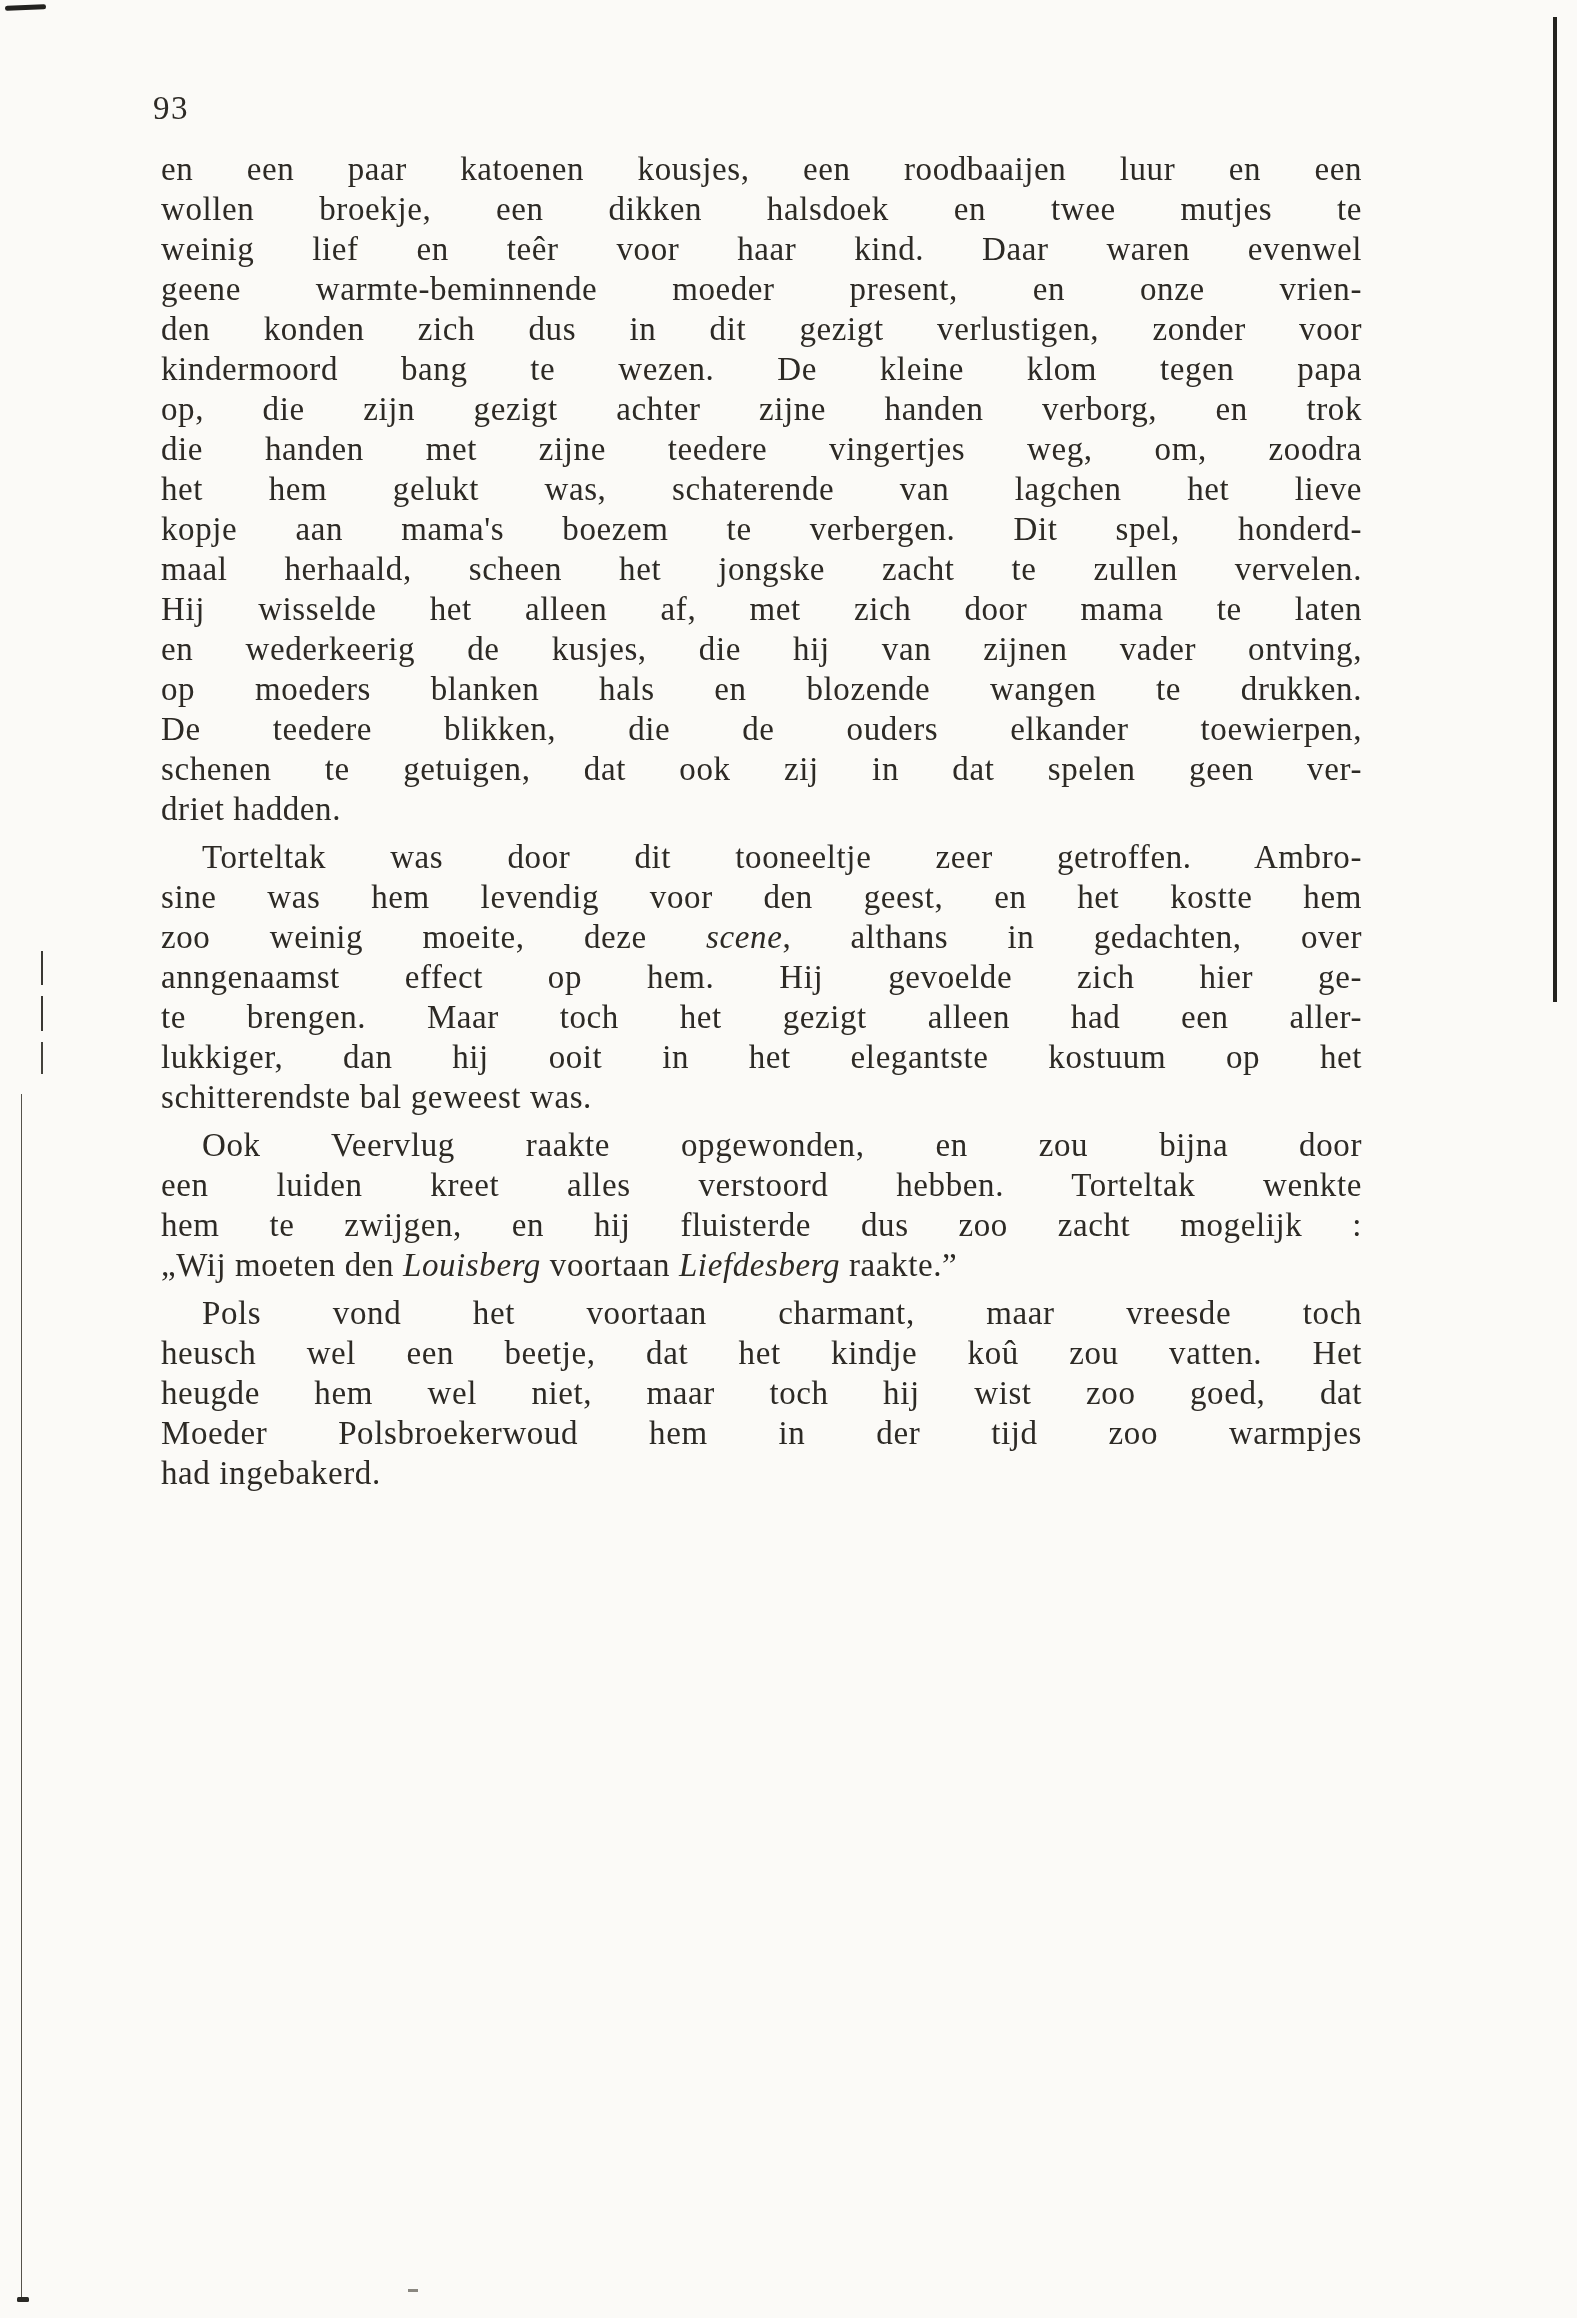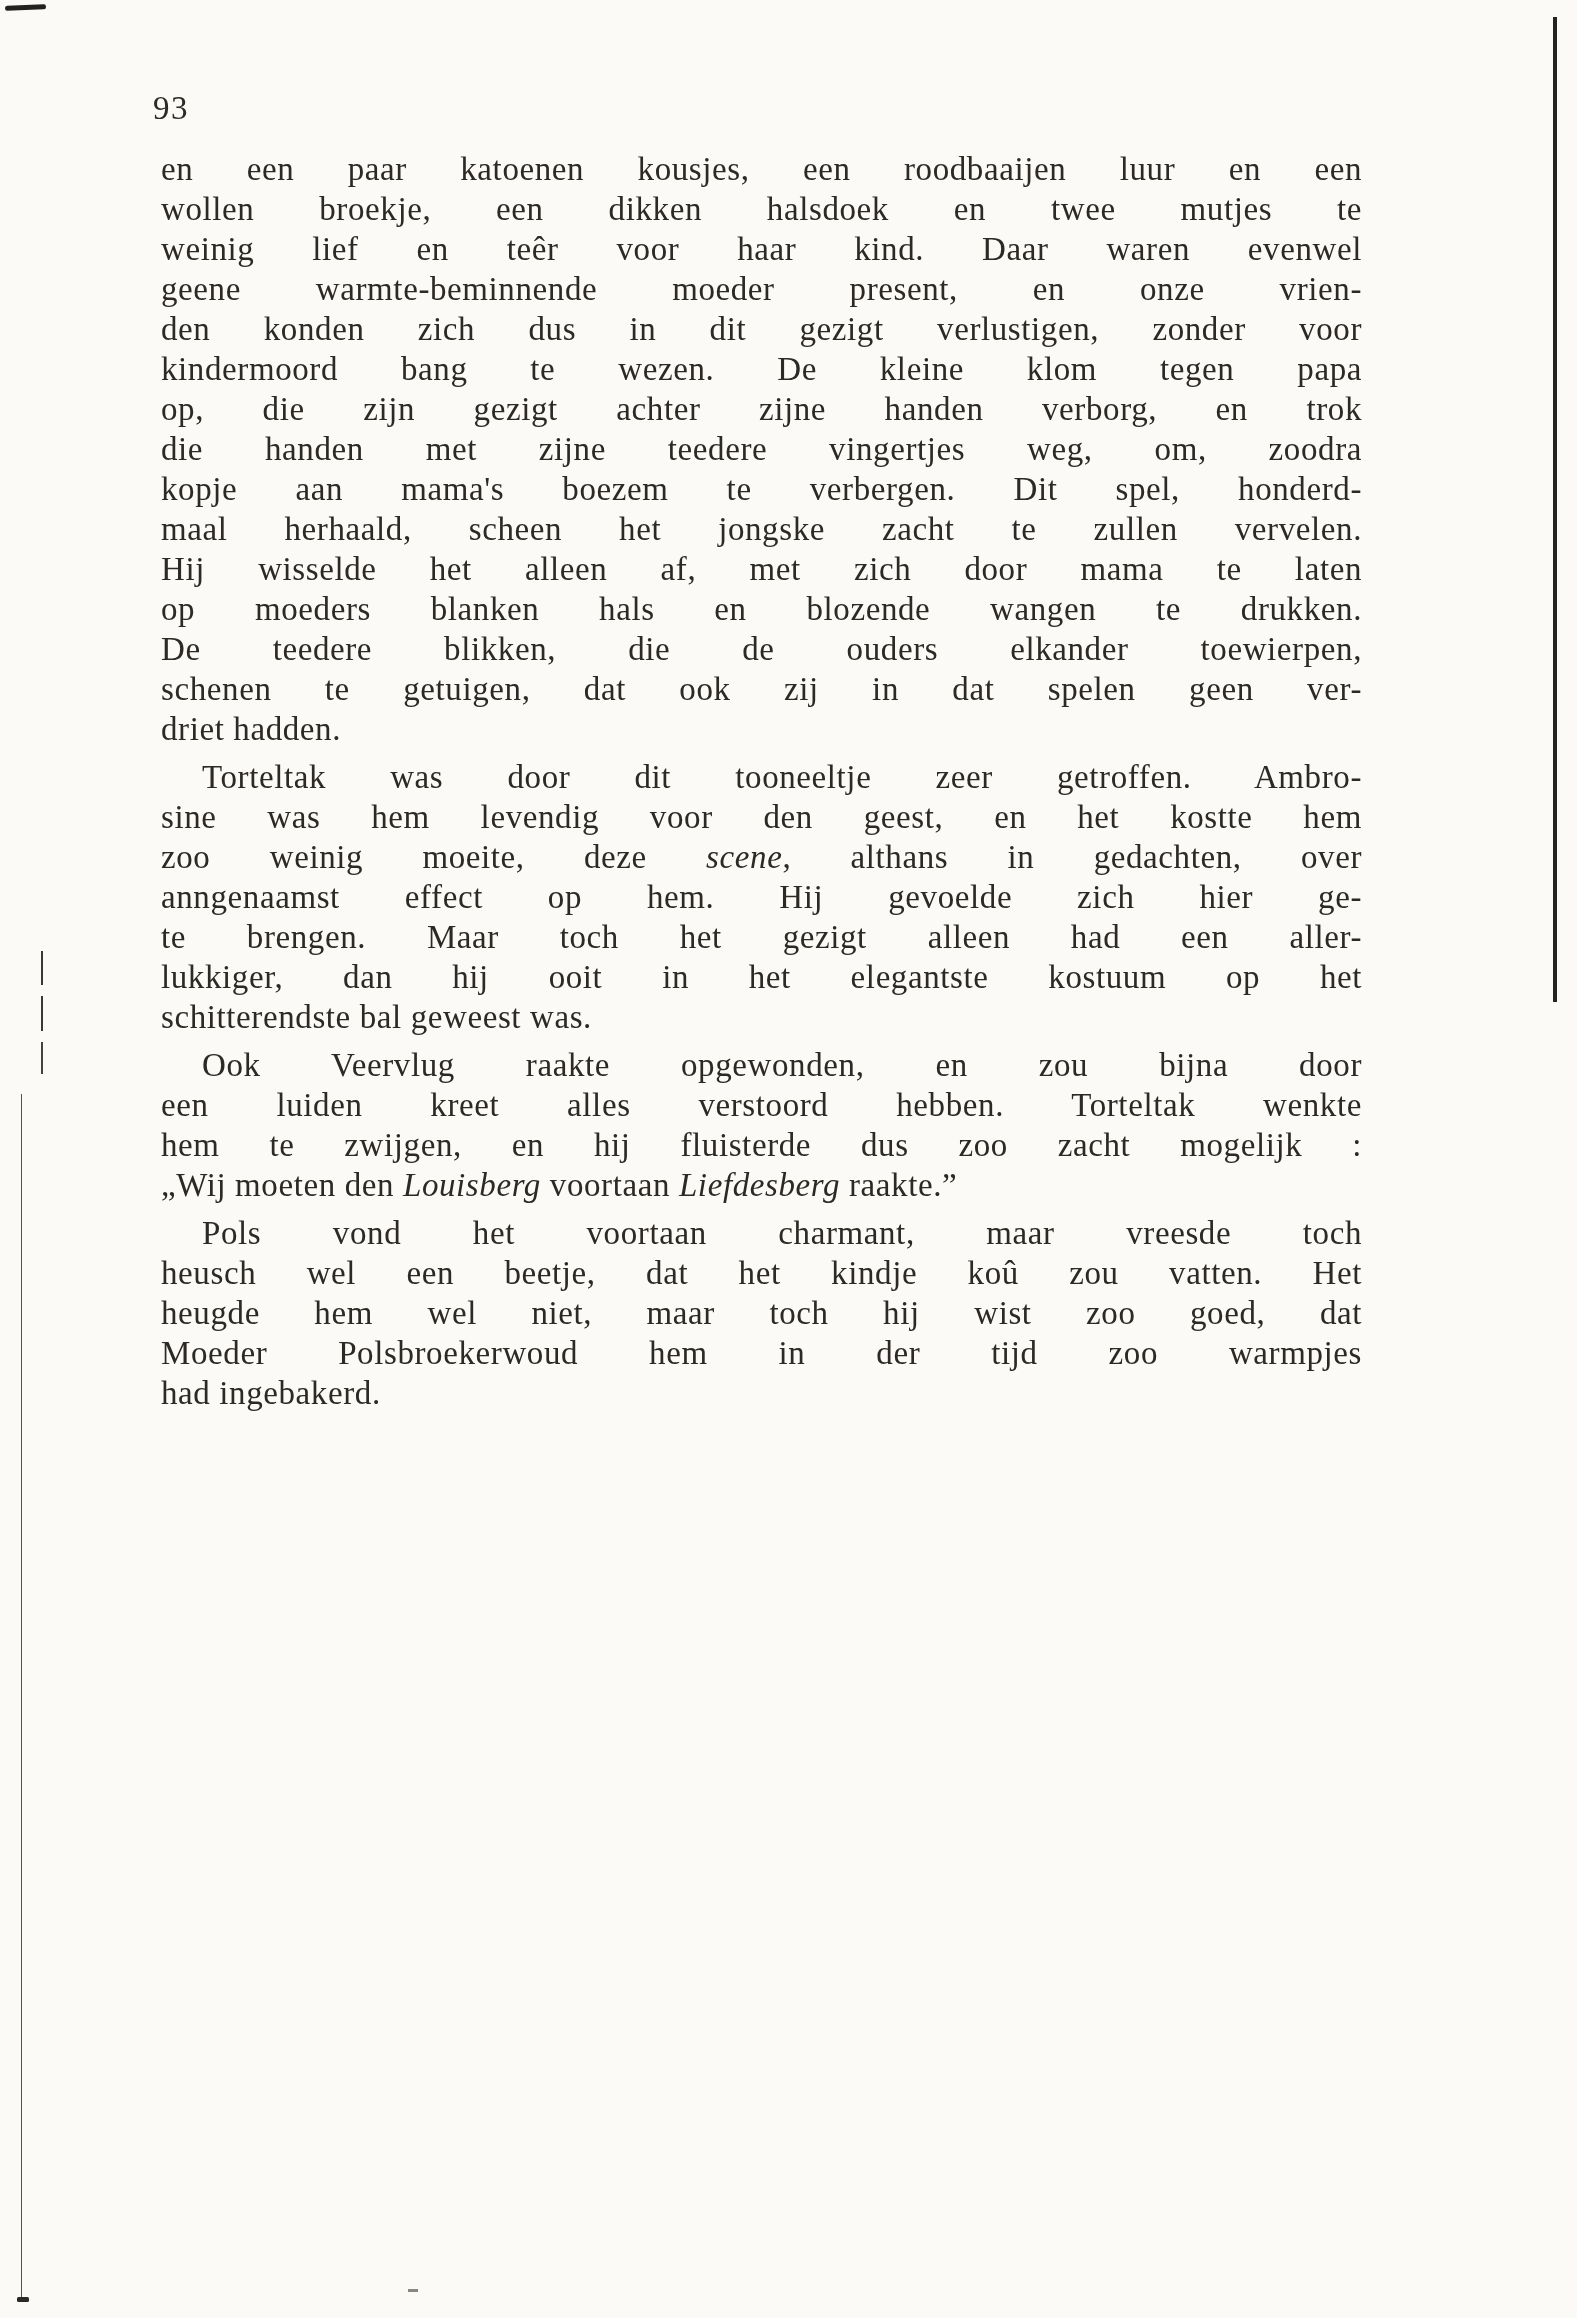--- a/index.html
+++ b/index.html
@@ -100,23 +100,25 @@
   <div class="text-block">
       <div class="paragraph">
         <div class="line"><span>en een paar katoenen kousjes, een roodbaaijen luur en een</span></div>
         <div class="line"><span>wollen broekje, een dikken halsdoek en twee mutjes te</span></div>
         <div class="line"><span>weinig lief en teêr voor haar kind. Daar waren evenwel</span></div>
         <div class="line"><span>geene warmte-beminnende moeder present, en onze vrien-</span></div>
         <div class="line"><span>den konden zich dus in dit gezigt verlustigen, zonder voor</span></div>
         <div class="line"><span>kindermoord bang te wezen. De kleine klom tegen papa</span></div>
         <div class="line"><span>op, die zijn gezigt achter zijne handen verborg, en trok</span></div>
         <div class="line"><span>die handen met zijne teedere vingertjes weg, om, zoodra</span></div>
+        <div class="line"><span>het hem gelukt was, schaterende van lagchen het lieve</span></div>
         <div class="line"><span>kopje aan mama's boezem te verbergen. Dit spel, honderd-</span></div>
         <div class="line"><span>maal herhaald, scheen het jongske zacht te zullen vervelen.</span></div>
         <div class="line"><span>Hij wisselde het alleen af, met zich door mama te laten</span></div>
+        <div class="line"><span>en wederkeerig de kusjes, die hij van zijnen vader ontving,</span></div>
         <div class="line"><span>op moeders blanken hals en blozende wangen te drukken.</span></div>
         <div class="line"><span>De teedere blikken, die de ouders elkander toewierpen,</span></div>
         <div class="line"><span>schenen te getuigen, dat ook zij in dat spelen geen ver-</span></div>
         <div class="line last"><span>driet hadden.</span></div>
       </div>
       <div class="paragraph">
         <div class="line indent"><span>Torteltak was door dit tooneeltje zeer getroffen. Ambro-</span></div>
         <div class="line"><span>sine was hem levendig voor den geest, en het kostte hem</span></div>
         <div class="line"><span>zoo weinig moeite, deze </span><em>scene</em><span>, althans in gedachten, over</span></div>
         <div class="line"><span>anngenaamst effect op hem. Hij gevoelde zich hier ge-</span></div>

